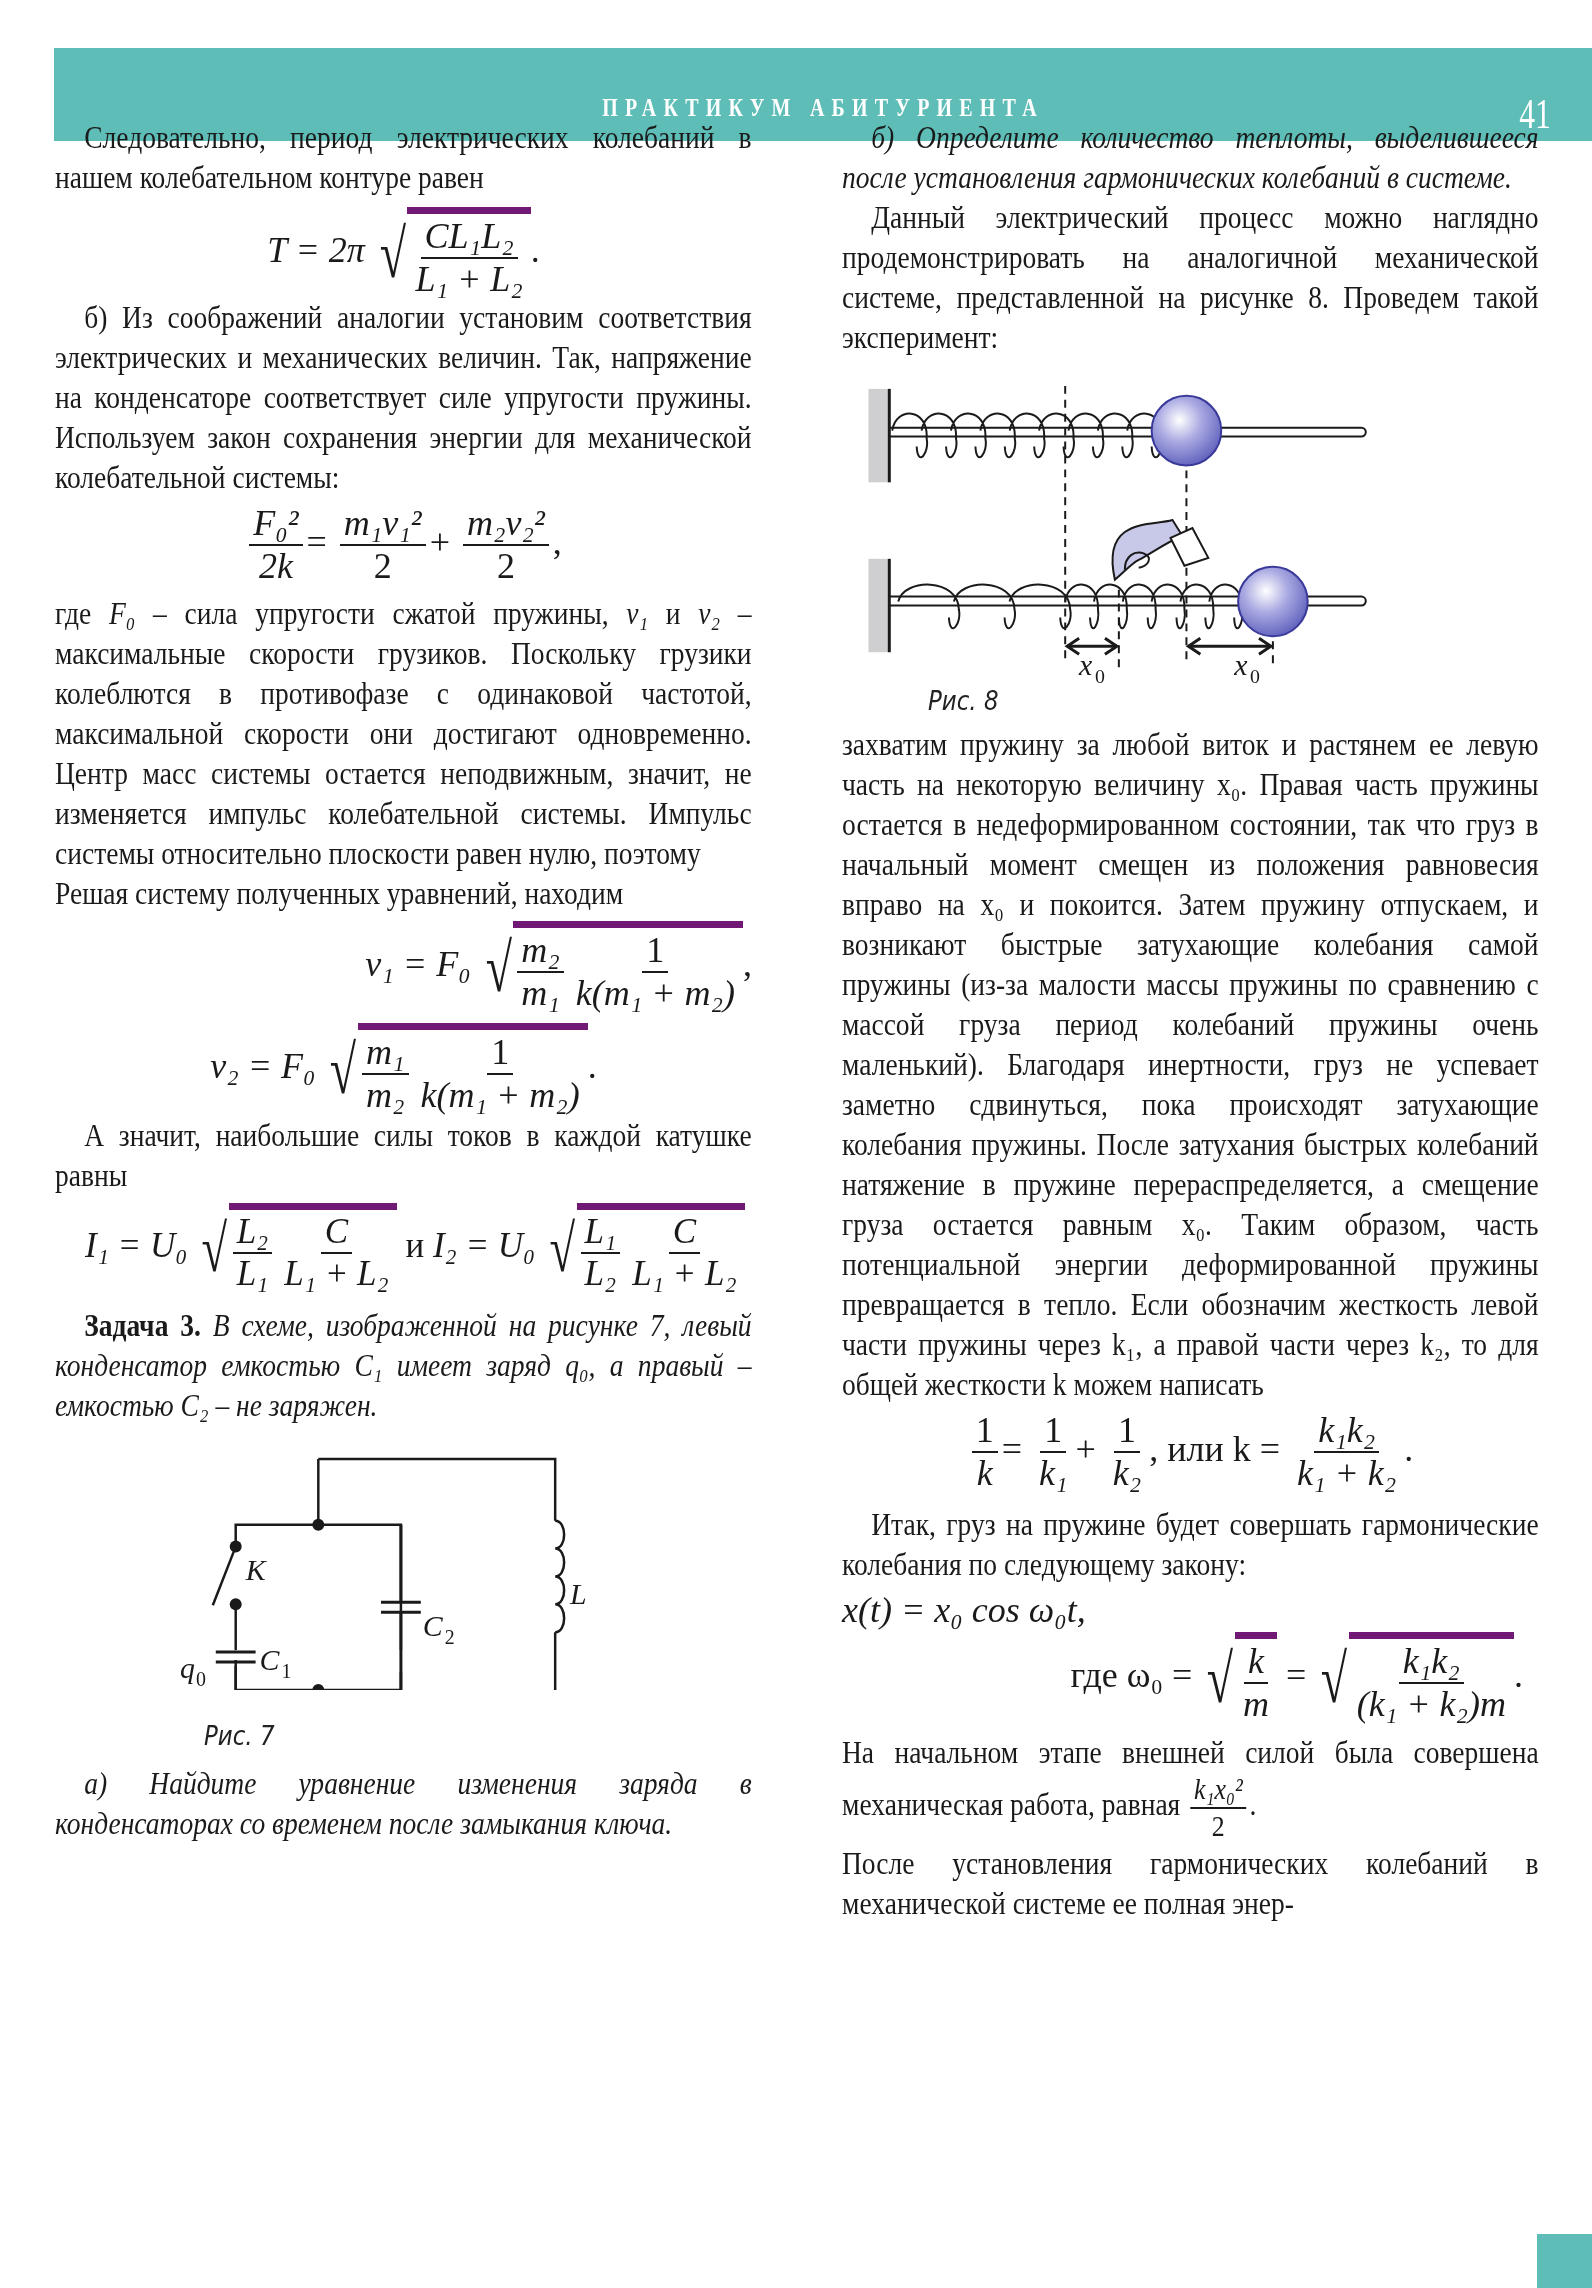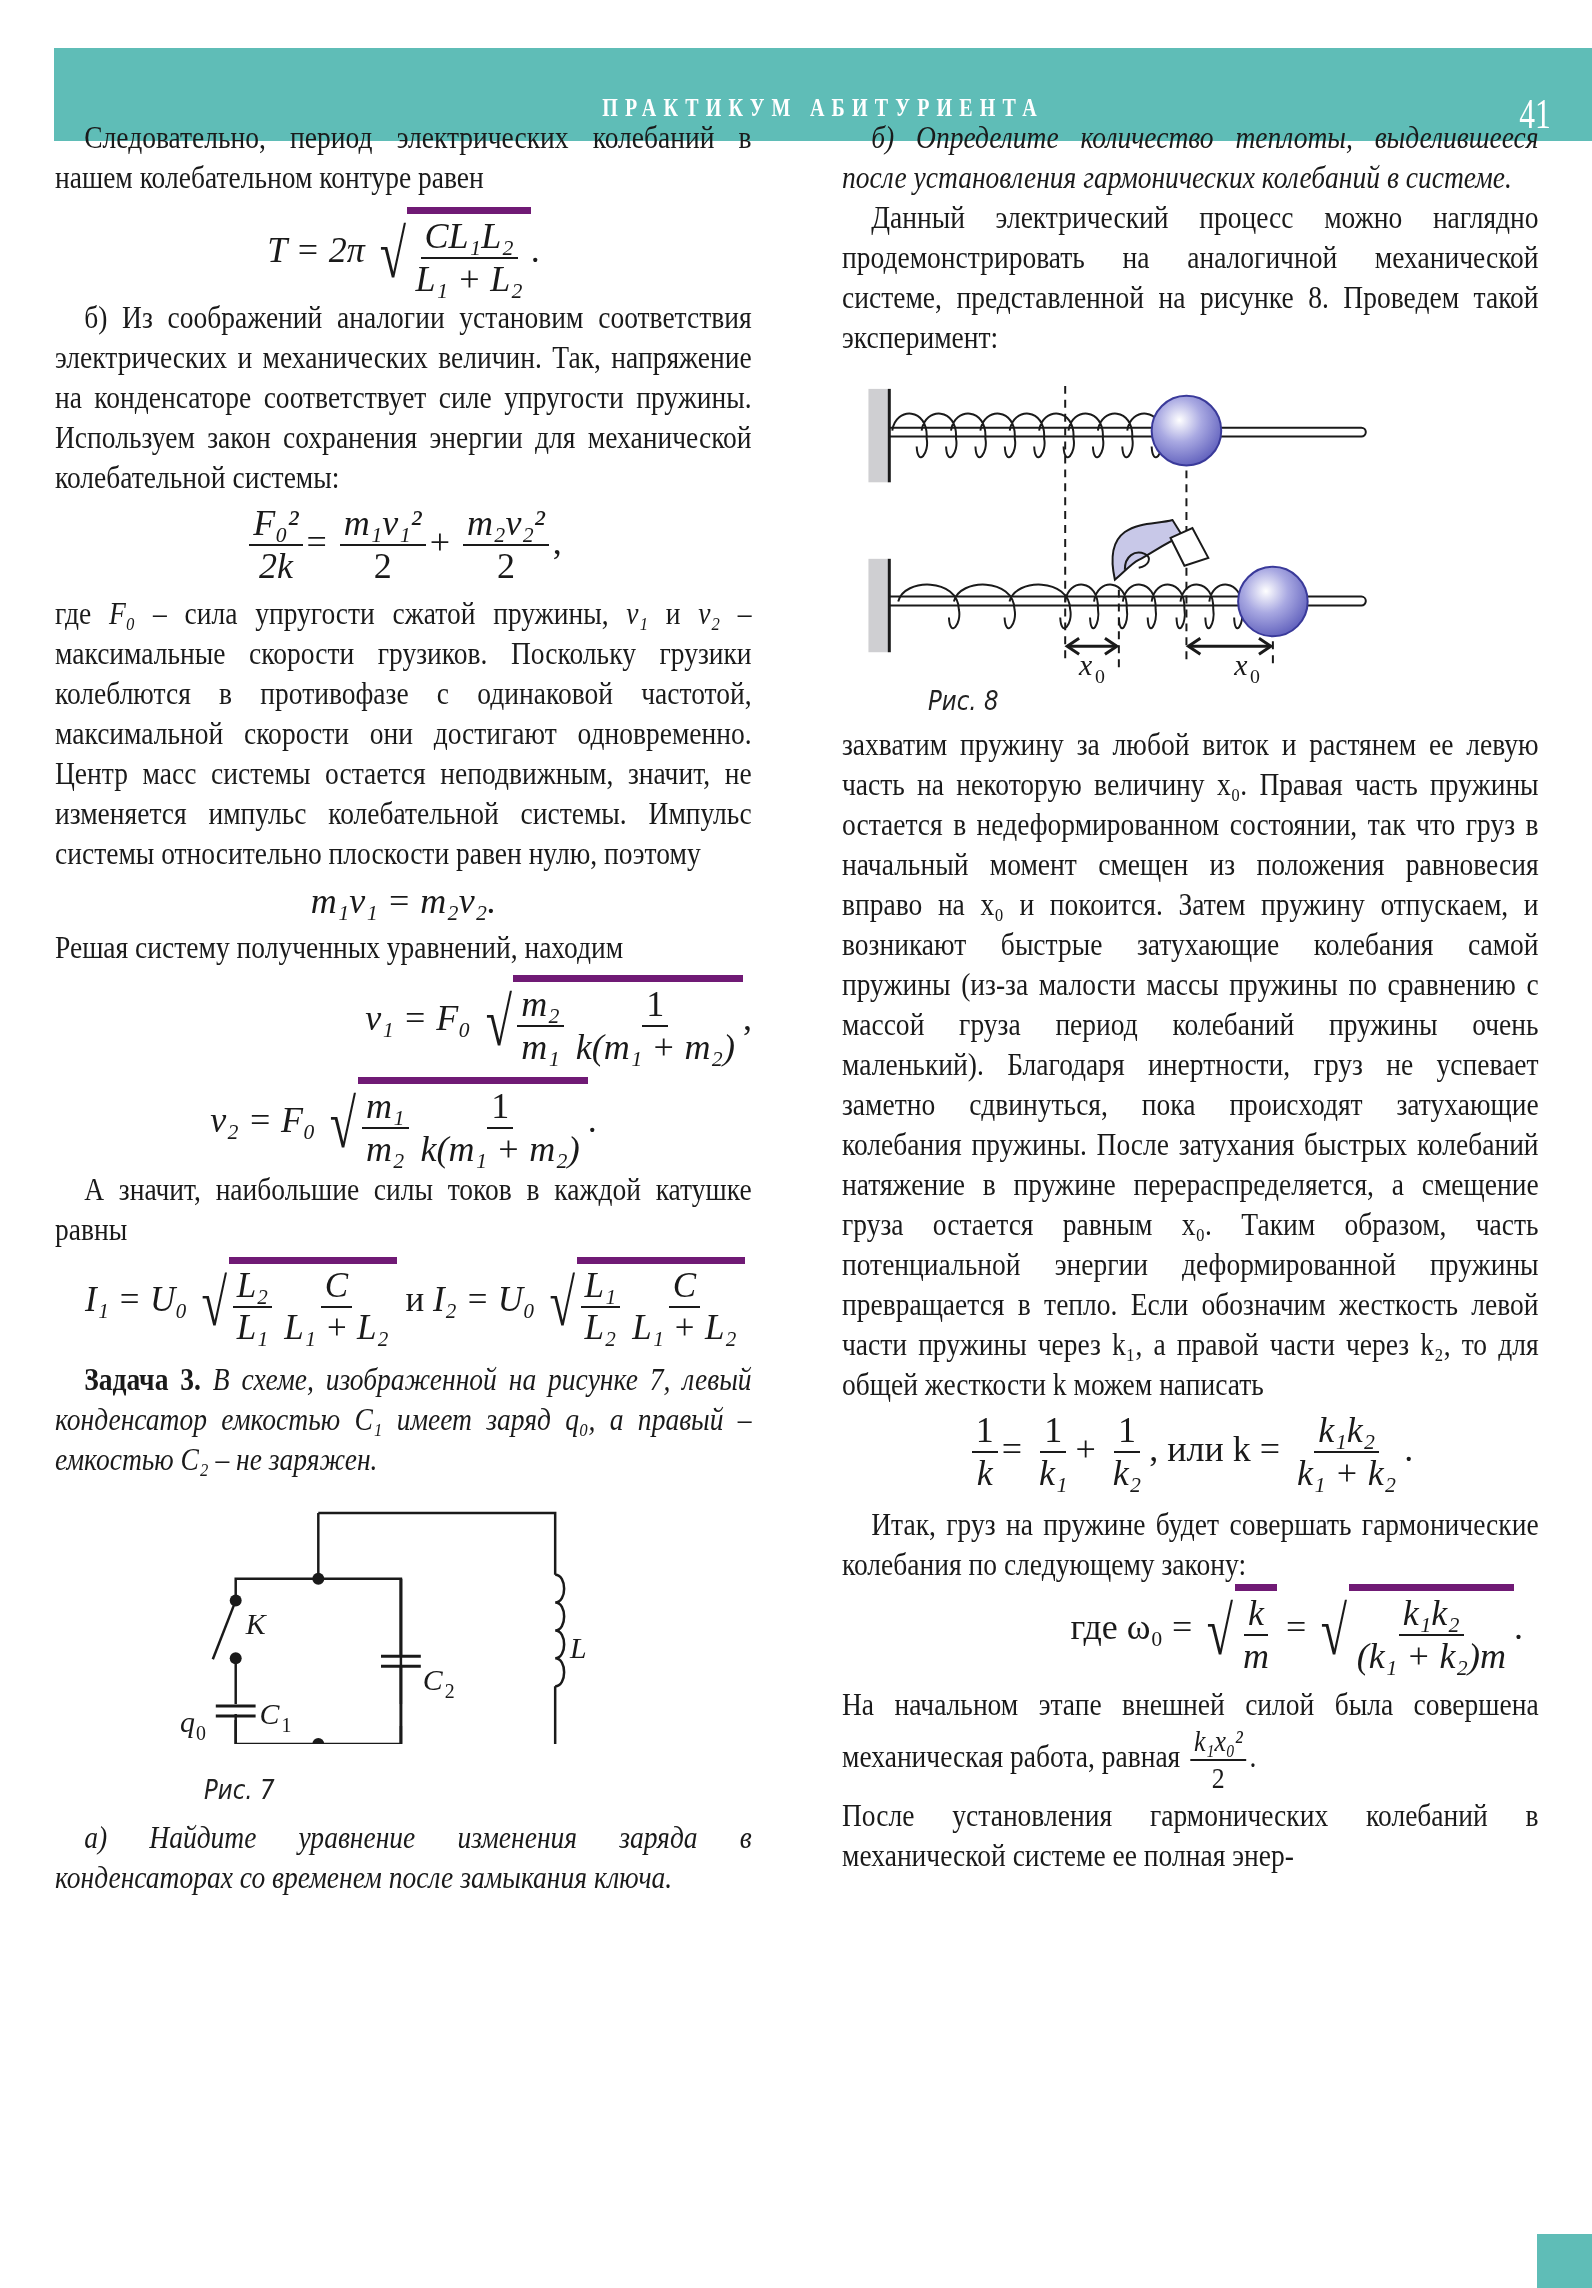--- a/index.html
+++ b/index.html
@@ -70,21 +70,20 @@
         <span class="den">2</span>
       </span>+
     <span class="frac">
         <span class="num m">m₂v₂²</span>
         <span class="den">2</span>
       </span>,
   </div>
 
   <p class="p"><span>где </span><span class="m">F₀</span><span> – сила упругости сжатой пружины, </span><span class="m">v₁</span><span> и </span><span class="m">v₂</span><span> – максимальные скорости грузиков. Поскольку грузики колеблются в противофазе с одинаковой частотой, максимальной скорости они достигают одновременно. Центр масс системы остается неподвижным, значит, не изменяется импульс колебательной системы. Импульс системы относительно плоскости равен нулю, поэтому</span></p>
 
-  <div class="formula m" style="margin:6px 0 4px 0;height:44px;line-height:44px;">m₁v₁ = m₂v₂.</div>
 
   <p class="p">Решая систему полученных уравнений, находим</p>
 
   <div class="formula" style="margin:8px 0 0 0;height:92px;text-align:right;">
     <span class="m">v₁ = F₀</span>
     <span class="sqrt">
         <span class="rad">√</span>
         <span class="body">
       <span class="frac">
             <span class="num m">m₂</span>
@@ -275,20 +274,21 @@
         <span class="den m">k₂</span>
       </span><span>, или k =</span>
     <span class="frac">
         <span class="num m">k₁k₂</span>
         <span class="den m">k₁ + k₂</span>
       </span><span>.</span>
   </div>
 
   <p class="p indent">Итак, груз на пружине будет совершать гармонические колебания по следующему закону:</p>
 
+  <div class="formula m" style="text-align:left;height:44px;line-height:44px;margin:4px 0 0 0;">x(t) = x₀ cos ω₀t,</div>
 
   <div class="formula" style="text-align:right;height:92px;margin:0 16px 8px 0;">
     <span>где ω₀ =</span>
     <span class="sqrt">
         <span class="rad">√</span>
         <span class="body">
       <span class="frac">
             <span class="num m">k</span>
             <span class="den m">m</span>
           </span>

